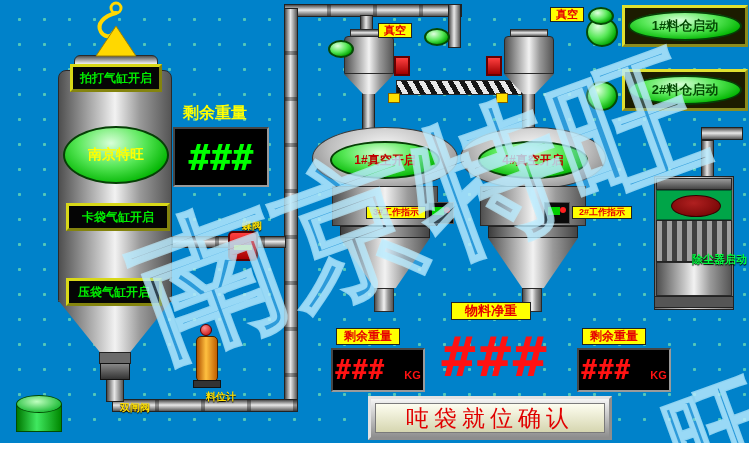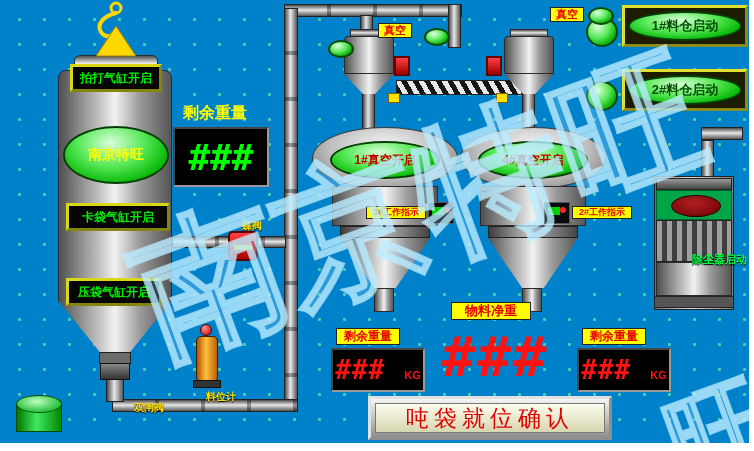--- a/index.html
+++ b/index.html
@@ -70,21 +70,21 @@
 
   <div class="abs stext" style="left:222px;top:219px">蝶阀</div>
   <div class="abs" style="left:228px;top:231px;width:30px;height:30px;background:linear-gradient(180deg,#ff4040,#a80000);border:2px solid #5e0000;border-radius:5px;z-index:5">
     <div style="position:absolute;left:4px;top:12px;width:18px;height:5px;background:#ffd800"></div>
   </div>
 
   <div class="abs" style="left:200px;top:324px;width:12px;height:12px;border-radius:50%;background:radial-gradient(circle at 35% 30%,#ff9090,#c00000);border:1px solid #500;z-index:5"></div>
   <div class="abs" style="left:196px;top:336px;width:22px;height:46px;border-radius:5px;background:linear-gradient(90deg,#b05000,#ffc040 45%,#c06000);border:1px solid #402000;z-index:4"></div>
   <div class="abs" style="left:193px;top:380px;width:28px;height:8px;background:#333;border:1px solid #111;z-index:4"></div>
   <div class="abs stext" style="left:186px;top:390px">料位计</div>
-  <div class="abs stext" style="left:114px;top:401px">双闸阀</div>
+  <div class="abs stext" style="left:100px;top:401px">双闸阀</div>
 
   <div class="abs" style="left:16px;top:404px;width:46px;height:28px;background:linear-gradient(90deg,#007800,#40e860 45%,#008800);border:1px solid #024a02"></div>
   <div class="abs" style="left:16px;top:395px;width:46px;height:18px;border-radius:50%;background:radial-gradient(ellipse at 45% 35%,#c0ffc0,#28c040 70%);border:1px solid #024a02"></div>
 
   <div class="abs mh" style="left:350px;top:29px;width:38px;height:8px"></div>
   <div class="abs mv" style="left:344px;top:36px;width:50px;height:38px;border-radius:4px 4px 0 0"></div>
   <div class="abs mv cone" style="left:344px;top:74px;width:50px;height:20px"></div>
   <div class="abs lamp" style="left:328px;top:40px;width:26px;height:18px;z-index:5"></div>
   <div class="abs ylabel flexc" style="left:378px;top:23px;width:34px;height:15px;font-size:11px;z-index:5">真空</div>
   <div class="abs" style="left:394px;top:56px;width:16px;height:20px;background:linear-gradient(180deg,#ff4040,#a00000);border:2px solid #600;z-index:4"></div>

